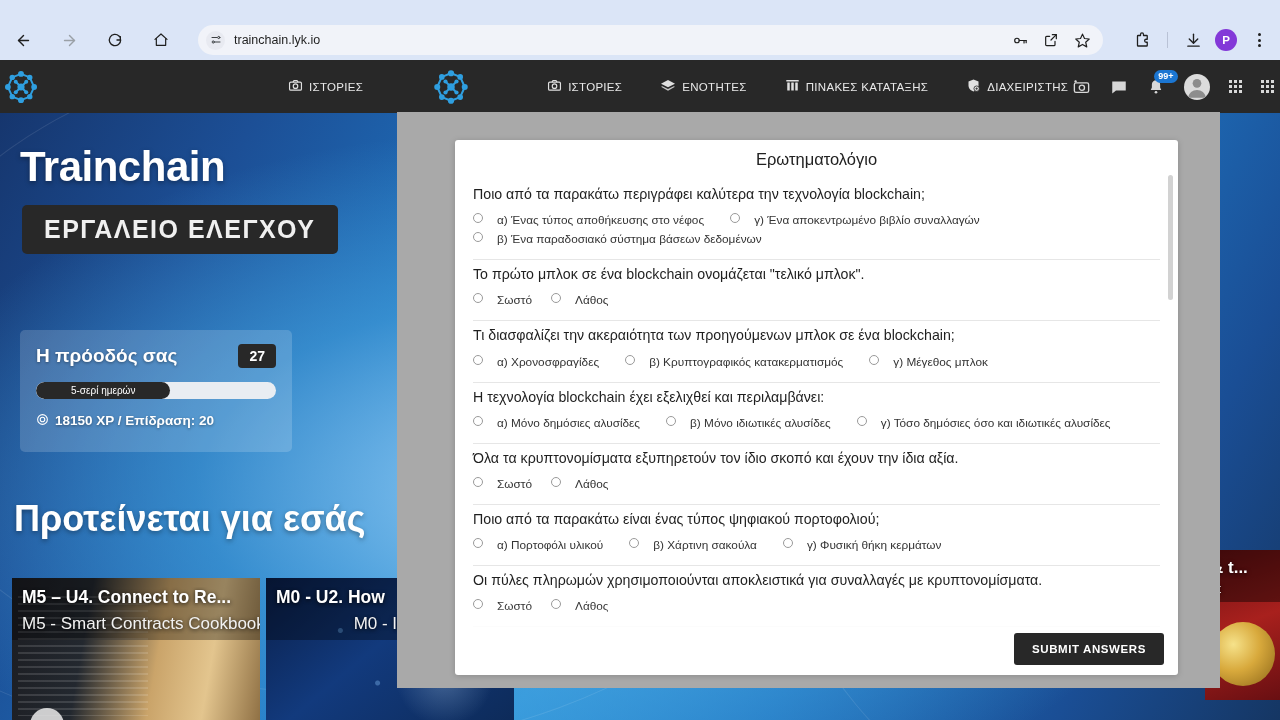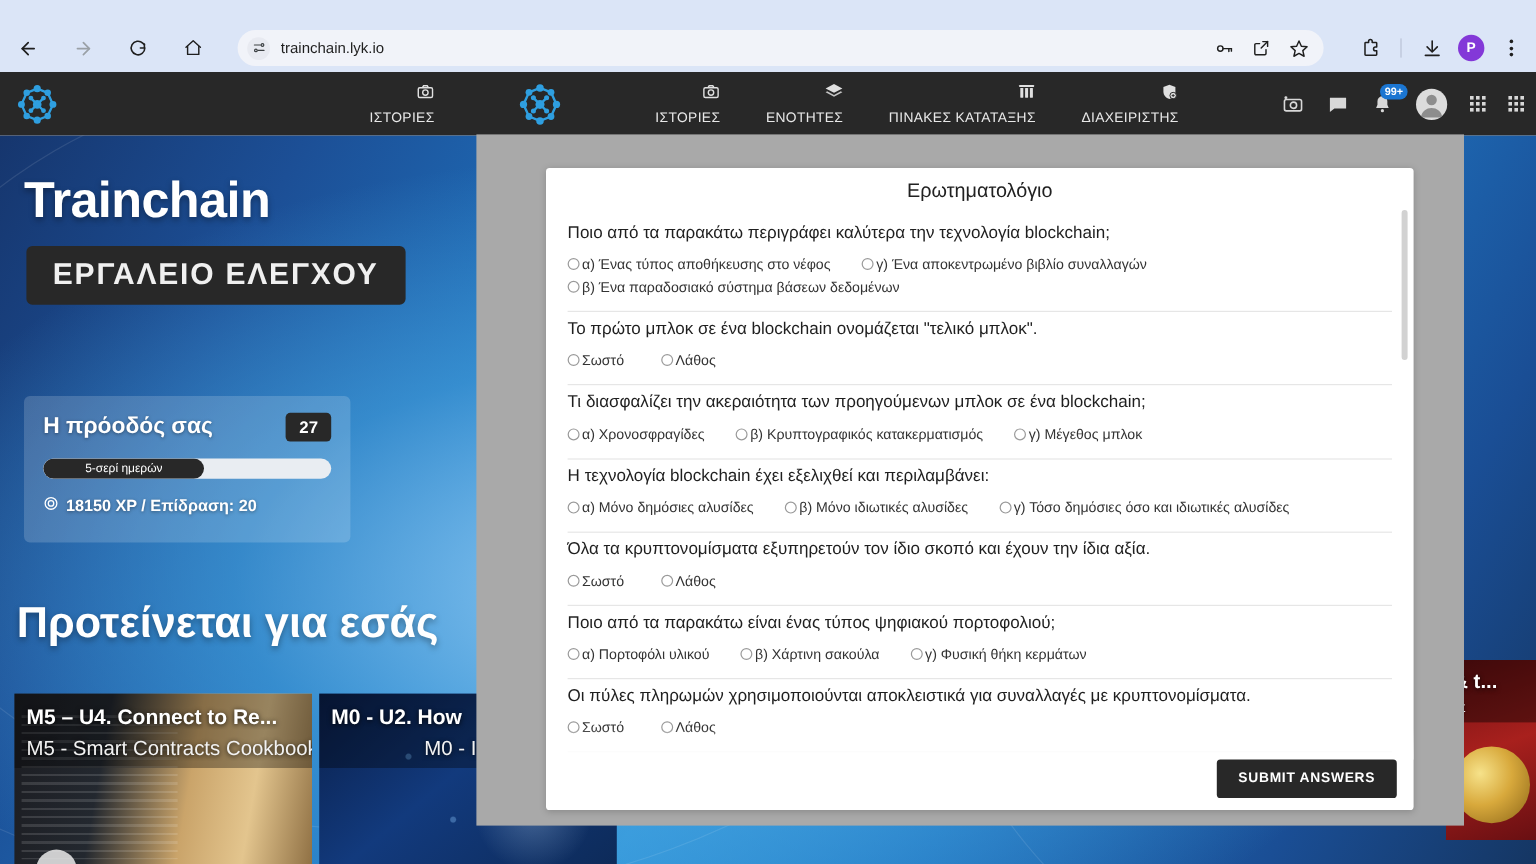--- a/index.html
+++ b/index.html
@@ -53,23 +53,23 @@
   .kebab { display: flex; flex-direction: column; gap: 2.5px; align-items: center; cursor: pointer; }
   .kebab i { width: 3px; height: 3px; border-radius: 50%; background: #1f1f1f; display: block; }
 
   
   .site-nav {
     position: absolute; left: 0; top: 60px; width: 1280px; height: 53px;
     background: #282828; display: flex; align-items: center;
   }
   .nav-logo-left { width: 62px; display: flex; align-items: center; justify-content: center; }
   .nav-item {
-    display: flex; align-items: flex-end; gap: 6px;
+    display: flex; align-items: center; gap: 6px;
     color: #e8e8e8; font-size: 11.5px; letter-spacing: .3px;
-    cursor: pointer; padding: 0 4px; white-space: nowrap; flex-direction: column;
+    cursor: pointer; padding: 0 4px; white-space: nowrap;
   }
   .nav-left-item { margin-left: 242px; }
   .nav-center-logo { margin-left: 62px; display: flex; align-items: center; }
   .nav-menu { display: flex; align-items: center; gap: 30px; margin-left: 70px; }
   .nav-right { margin-left: auto; display: flex; align-items: center; gap: 19px; padding-right: 10px; }
   .nav-ic { color: #d8d8d8; display: flex; align-items: center; justify-content: center; cursor: pointer; position: relative; }
   .badge99 {
     position: absolute; top: -8px; left: 7px; background: #1b76d2; color: #fff;
     font-size: 9px; font-weight: bold; border-radius: 9px; padding: 1px 4px;
     line-height: 11px;
@@ -111,21 +111,21 @@
   .pc-bar {
     margin-top: 14px; height: 17px; border-radius: 9px; background: #e9edf2; overflow: hidden;
     display: flex; align-items: center;
   }
   .pc-bar-fill {
     height: 17px; width: 56%; background: #282828; border-radius: 9px;
     color: #fff; font-size: 10px; display: flex; align-items: center; justify-content: center;
   }
   .pc-xp {
     margin-top: 14px; color: #fff; font-size: 13.5px; font-weight: bold;
-    display: flex; align-items: center; gap: 6px; text-shadow: 0 1px 3px rgba(0,0,0,.4);
+    display: flex; gap: 6px; text-shadow: 0 1px 3px rgba(0,0,0,.4);
   }
   .sec-title {
     position: absolute; left: 14px; top: 385px;
     color: #ffffff; font-size: 36px; font-weight: bold;
     text-shadow: 0 2px 5px rgba(0,0,0,.35); white-space: nowrap;
   }
   .cards-row { position: absolute; left: 12px; top: 437px; display: flex; gap: 6px; }
   .course-card {
     width: 248px; height: 150px; position: relative; overflow: hidden; cursor: pointer; margin-top: 28px;
   }
@@ -190,21 +190,21 @@
     padding: 10px 0 14px 0;
   }
   .quiz-scroll {
     position: absolute; left: 0; right: 0; top: 40px; bottom: 42px;
     overflow: hidden; padding: 0 18px 0 18px;
   }
   .q-block { padding: 5px 0 13px 0; border-bottom: 1px solid #e6e6e6; }
   .q-block:last-child { border-bottom: none; }
   .q-text { font-size: 14.2px; color: #1f1f1f; margin-bottom: 9px; line-height: 1.35; }
   .q-opts { display: flex; flex-wrap: wrap; column-gap: 0px; row-gap: 5px; }
-  .opt { display: flex; align-items: center; gap: 2px; cursor: pointer; padding-right: 26px; }
+  .opt { display: flex; gap: 14px; cursor: pointer; padding-right: 26px; }
   .radio {
     width: 10px; height: 10px; border: 1px solid #9a9a9a; border-radius: 50%;
     flex: 0 0 auto; background: #fff;
   }
   .opt-label { font-size: 11.8px; color: #333; white-space: nowrap; }
   .opt.tf { min-width: 78px; padding-right: 0; }
   .opt.tf + .opt.tf { margin-left: 0px; }
 
   .modal-scrollbar {
     position: absolute; right: 5px; top: 35px; width: 5px; height: 125px;

